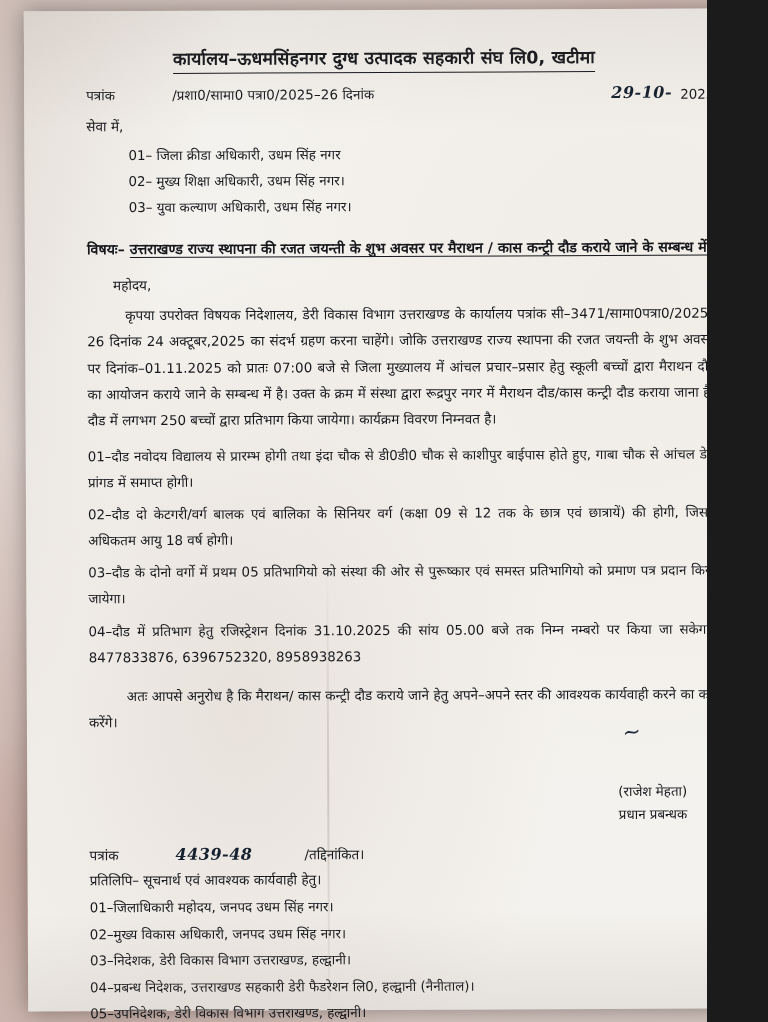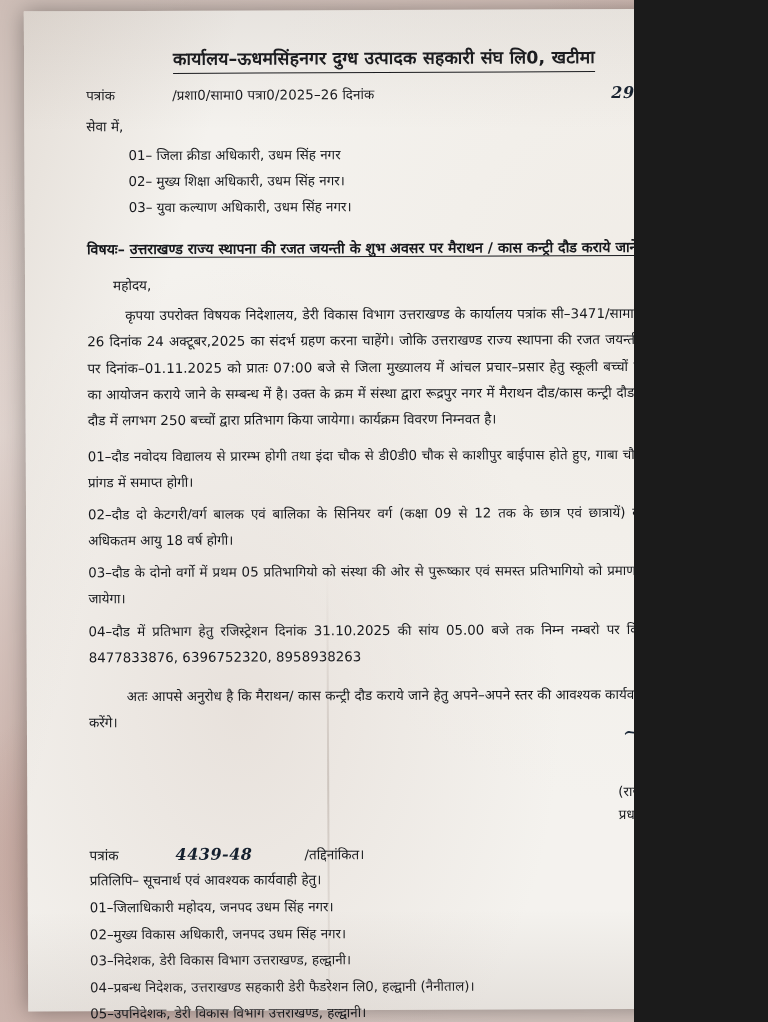--- a/index.html
+++ b/index.html
@@ -8,29 +8,28 @@
     background: #1b1b1b;
   }
   body {
     width: 768px;
     height: 1022px;
     overflow: hidden;
     font-family: "DejaVu Sans", sans-serif;
   }
   .photo-frame {
     position: relative;
-    width: 620px;
+    width: 707px;
     height: 1022px;
     background: #d9cdc7;
     background-image:
       radial-gradient(ellipse at 12% 88%, rgba(196,168,160,0.95) 0%, rgba(214,196,190,0.3) 38%, rgba(0,0,0,0) 60%),
       radial-gradient(ellipse at 88% 12%, rgba(210,188,180,0.8) 0%, rgba(0,0,0,0) 55%),
       linear-gradient(160deg, #cdbdb6 0%, #e3d9d4 35%, #d2c3bd 100%);
     overflow: hidden;
-    padding-left: 14px;
   }
   .paper {
     position: absolute;
     left: 26px;
     top: 10px;
     width: 716px;
     height: 1000px;
     background: #f4f2ee;
     background-image:
       linear-gradient(105deg, rgba(226,219,212,0.85) 0%, rgba(249,248,245,0) 22%),

